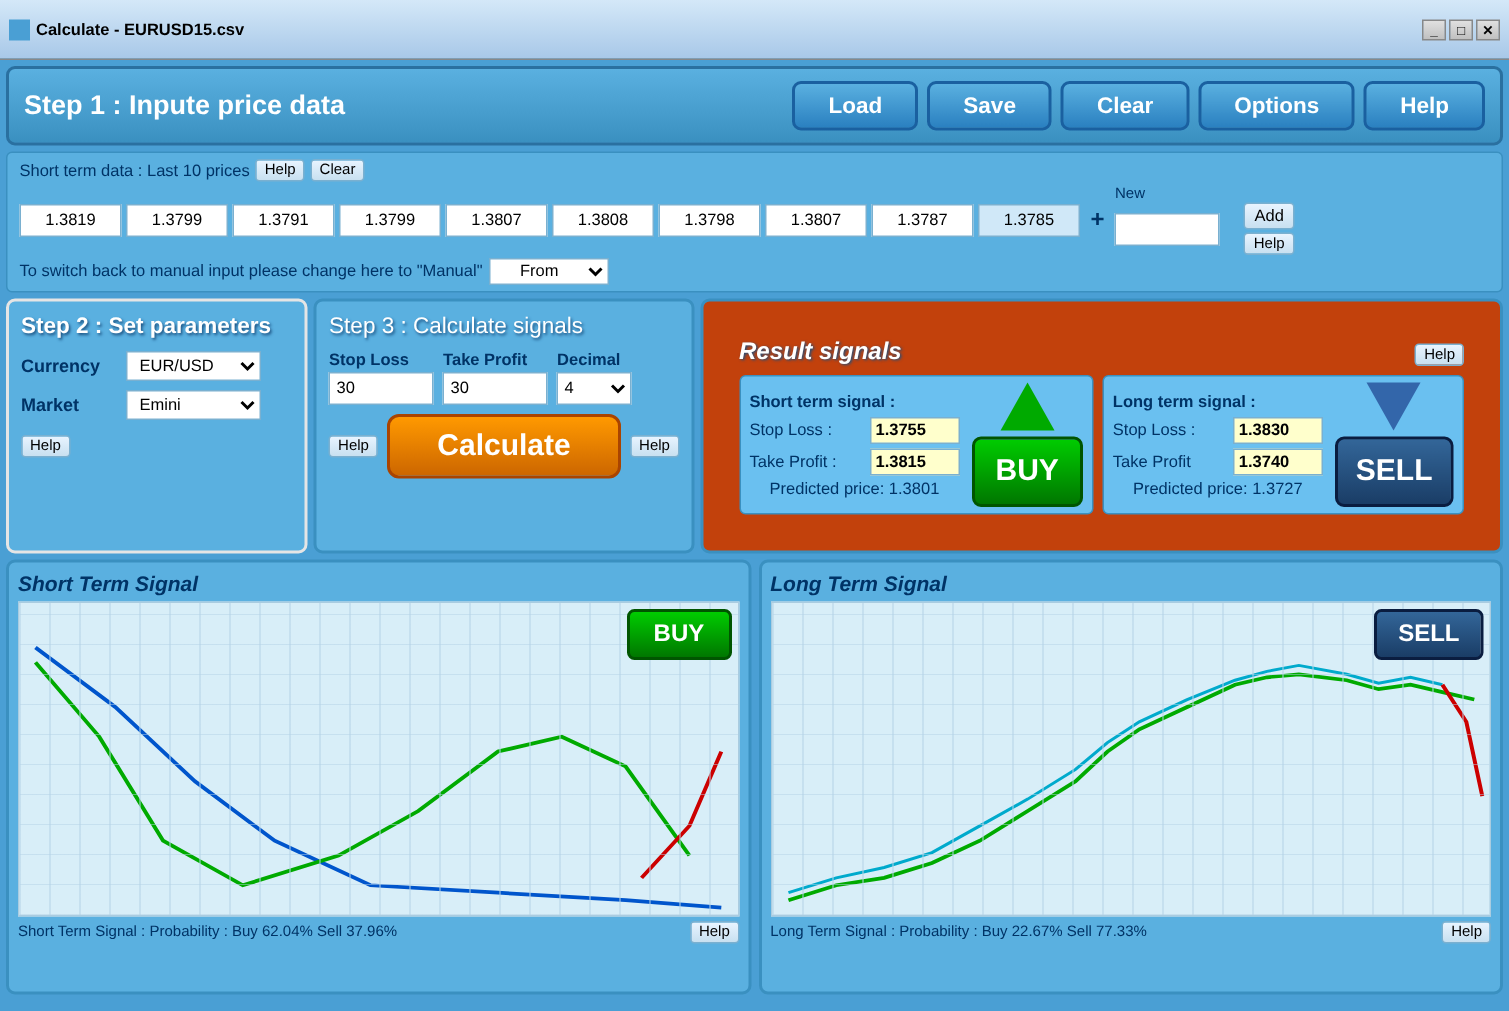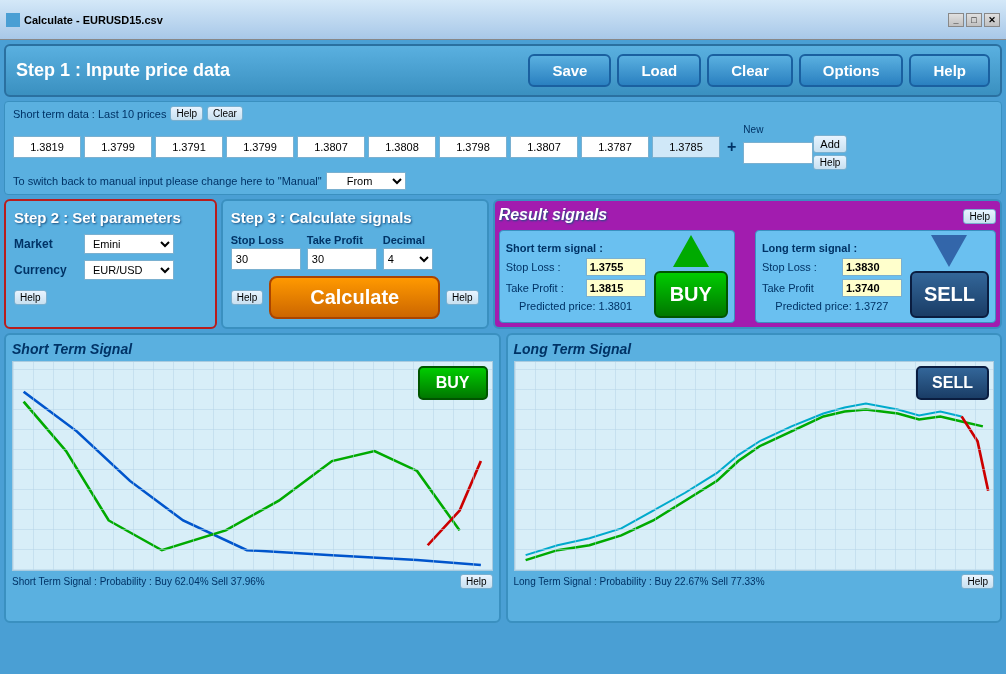--- a/index.html
+++ b/index.html
@@ -126,21 +126,21 @@
     }
 
     .middle-row {
       display: flex;
       gap: 4px;
       margin-bottom: 4px;
     }
 
     .step2-box {
       background: #5ab0e0;
-      border: 2px solid #b91c1c;
+      border: 2px solid #e5e5e5;
       border-radius: 6px;
       padding: 8px;
       width: 230px;
     }
     .step2-title {
       font-size: 15px;
       font-weight: bold;
       color: white;
       text-shadow: 1px 1px 2px #1a5080;
       margin-bottom: 8px;
@@ -168,21 +168,21 @@
 
     .step3-box {
       background: #5ab0e0;
       border: 2px solid #3a90c0;
       border-radius: 6px;
       padding: 8px;
       width: 290px;
     }
     .step3-title {
       font-size: 15px;
-      font-weight: bold;
+      font-weight: normal;
       color: white;
       text-shadow: 1px 1px 2px #1a5080;
       margin-bottom: 8px;
     }
     .params-row {
       display: flex;
       gap: 6px;
       margin-bottom: 6px;
     }
     .param-col { display: flex; flex-direction: column; }
@@ -200,42 +200,42 @@
       font-size: 20px;
       font-weight: bold;
       border: 2px solid #aa4400;
       border-radius: 8px;
       padding: 8px 20px;
       cursor: pointer;
       flex: 1;
     }
 
     .result-box {
-      background: #a21caf;
+      background: #c2410c;
       border: 2px solid #3a90c0;
       border-radius: 6px;
-      padding: 4px;
+      padding: 24px;
       flex: 1;
     }
     .result-header {
       display: flex;
       align-items: center;
       justify-content: space-between;
       margin-bottom: 6px;
     }
     .result-title {
       font-size: 16px;
       font-weight: bold;
       color: white;
       text-shadow: 1px 1px 2px #1a5080;
       font-style: italic;
     }
     .result-inner {
       display: flex;
-      gap: 20px;
+      gap: 6px;
     }
     .signal-col {
       flex: 1;
       background: #6ac0f0;
       border: 1px solid #3a90c0;
       border-radius: 4px;
       padding: 4px 6px;
     }
     .signal-label { font-size: 11px; color: #003366; font-weight: bold; margin-bottom: 4px; }
     .signal-row { display: flex; align-items: center; margin-bottom: 3px; font-size: 11px; color: #003366; }
@@ -370,22 +370,22 @@
     <div class="title-bar-btn">_</div>
     <div class="title-bar-btn">□</div>
     <div class="title-bar-btn">✕</div>
   </div>
 </div>
 
 <div class="main-content">
 
   <div class="step1-bar">
     <span class="step1-title">Step 1 : Inpute price data</span>
+    <button class="toolbar-btn">Load</button>
     <button class="toolbar-btn">Save</button>
-    <button class="toolbar-btn">Load</button>
     <button class="toolbar-btn">Clear</button>
     <button class="toolbar-btn">Options</button>
     <button class="toolbar-btn">Help</button>
   </div>
 
   <div class="data-section">
     <div class="data-label-row">
       <span>Short term data : Last 10 prices</span>
       <button class="small-btn">Help</button>
       <button class="small-btn">Clear</button>
@@ -397,21 +397,21 @@
       <input class="price-input" value="1.3799" style="">
       <input class="price-input" value="1.3807" style="">
       <input class="price-input" value="1.3808" style="">
       <input class="price-input" value="1.3798" style="">
       <input class="price-input" value="1.3807" style="">
       <input class="price-input" value="1.3787" style="">
       <input class="price-input current" value="1.3785" style="">
       <span class="plus-sign">+</span>
       <div style="display:flex;flex-direction:column;align-items:flex-start;position:relative;">
         <span style="font-size:10px;color:#003366;">New</span>
-        <div style="display:flex;align-items:center;gap:0;">
+        <div style="display:flex;align-items:center;gap:16px;">
           <input class="new-input" value="" style="">
           <div style="display:flex;flex-direction:column;">
             <button class="add-btn">Add</button>
             <button class="add-help-btn">Help</button>
           </div>
         </div>
       </div>
     </div>
     <div class="file-select-row">
       <span>To switch back to manual input please change here to "Manual"</span>
@@ -420,29 +420,29 @@
         <option>Manual</option>
       </select>
     </div>
   </div>
 
   <div class="middle-row">
 
     <div class="step2-box">
       <div class="step2-title">Step 2 : Set parameters</div>
       <div class="param-row">
+        <span class="param-label">Currency</span>
+        <select class="param-select">
+          <option>EUR/USD</option><option>GBP/USD</option><option>USD/JPY</option>
+        </select>
+      </div>
+      <div class="param-row">
         <span class="param-label">Market</span>
         <select class="param-select">
           <option>Emini</option><option>Forex</option><option>Stocks</option>
-        </select>
-      </div>
-      <div class="param-row">
-        <span class="param-label">Currency</span>
-        <select class="param-select">
-          <option>EUR/USD</option><option>GBP/USD</option><option>USD/JPY</option>
         </select>
       </div>
       <button class="help-btn-small">Help</button>
     </div>
 
     <div class="step3-box">
       <div class="step3-title">Step 3 : Calculate signals</div>
       <div class="params-row">
         <div class="param-col">
           <label>Stop Loss</label>

